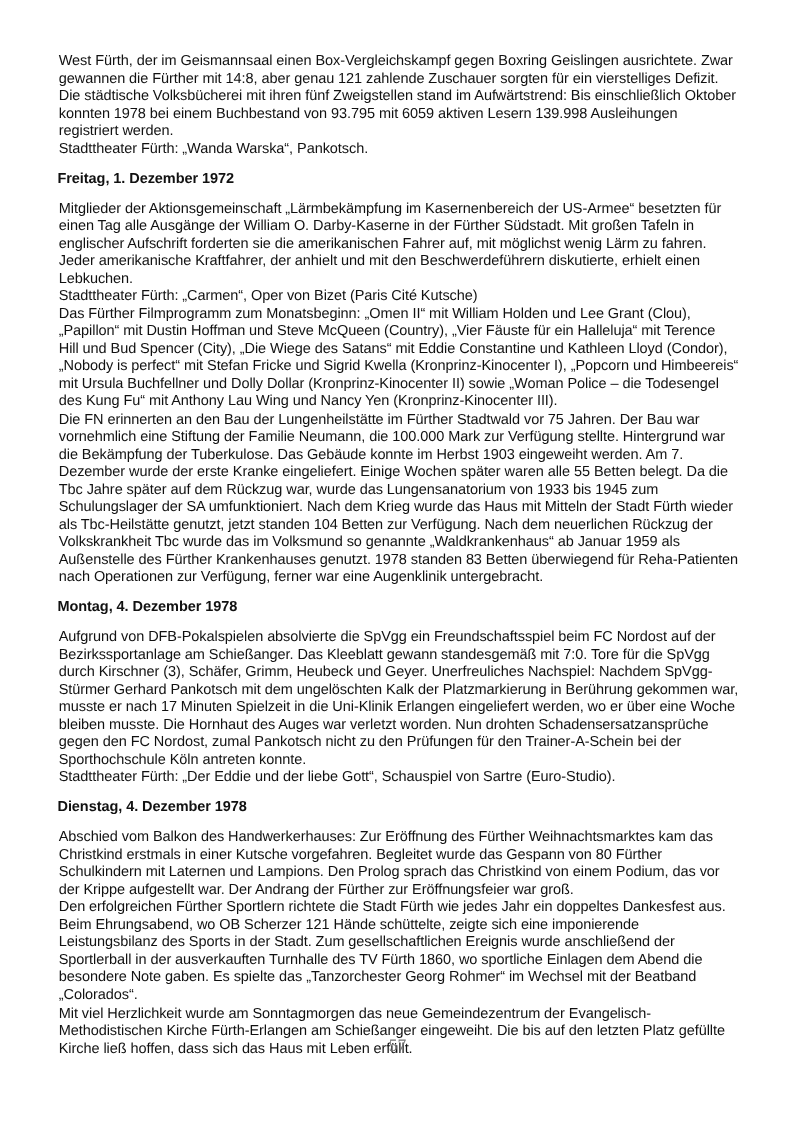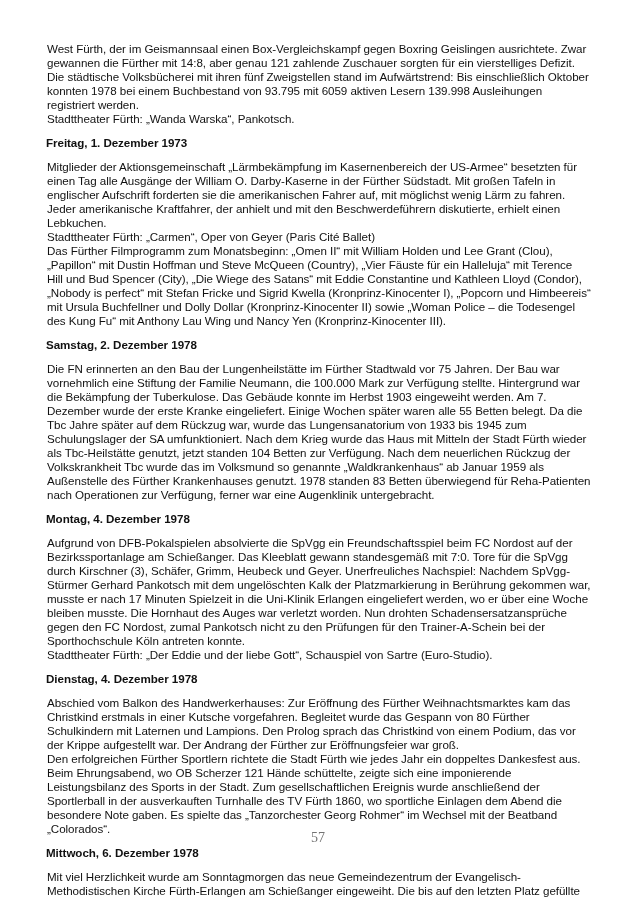--- a/index.html
+++ b/index.html
@@ -36,45 +36,43 @@
 <body>
 
 <div class="page">
 
   <div class="entry-text">
     <p>West Fürth, der im Geismannsaal einen Box-Vergleichskampf gegen Boxring Geislingen ausrichtete. Zwar gewannen die Fürther mit 14:8, aber genau 121 zahlende Zuschauer sorgten für ein vierstelliges Defizit.</p>
     <p>Die städtische Volksbücherei mit ihren fünf Zweigstellen stand im Aufwärtstrend: Bis einschließlich Oktober konnten 1978 bei einem Buchbestand von 93.795 mit 6059 aktiven Lesern 139.998 Ausleihungen registriert werden.</p>
     <p>Stadttheater Fürth: „Wanda Warska“, Pankotsch.</p>
   </div>
 
-  <div class="day-heading">Freitag, 1. Dezember 1973</div>
+  <div class="day-heading">Freitag, 1. Dezember 1972</div>
   <div class="entry-text">
     <p>Mitglieder der Aktionsgemeinschaft „Lärmbekämpfung im Kasernenbereich der US-Armee“ besetzten für einen Tag alle Ausgänge der William O. Darby-Kaserne in der Fürther Südstadt. Mit großen Tafeln in englischer Aufschrift forderten sie die amerikanischen Fahrer auf, mit möglichst wenig Lärm zu fahren. Jeder amerikanische Kraftfahrer, der anhielt und mit den Beschwerdeführern diskutierte, erhielt einen Lebkuchen.</p>
-    <p>Stadttheater Fürth: „Carmen“, Oper von Geyer (Paris Cité Ballet)</p>
+    <p>Stadttheater Fürth: „Carmen“, Oper von Bizet (Paris Cité Kutsche)</p>
     <p>Das Fürther Filmprogramm zum Monatsbeginn: „Omen II“ mit William Holden und Lee Grant (Clou), „Papillon“ mit Dustin Hoffman und Steve McQueen (Country), „Vier Fäuste für ein Halleluja“ mit Terence Hill und Bud Spencer (City), „Die Wiege des Satans“ mit Eddie Constantine und Kathleen Lloyd (Condor), „Nobody is perfect“ mit Stefan Fricke und Sigrid Kwella (Kronprinz-Kinocenter I), „Popcorn und Himbeereis“ mit Ursula Buchfellner und Dolly Dollar (Kronprinz-Kinocenter II) sowie „Woman Police – die Todesengel des Kung Fu“ mit Anthony Lau Wing und Nancy Yen (Kronprinz-Kinocenter III).</p>
   </div>
 
-  <div class="day-heading">Samstag, 2. Dezember 1978</div>
   <div class="entry-text">
     <p>Die FN erinnerten an den Bau der Lungenheilstätte im Fürther Stadtwald vor 75 Jahren. Der Bau war vornehmlich eine Stiftung der Familie Neumann, die 100.000 Mark zur Verfügung stellte. Hintergrund war die Bekämpfung der Tuberkulose. Das Gebäude konnte im Herbst 1903 eingeweiht werden. Am 7. Dezember wurde der erste Kranke eingeliefert. Einige Wochen später waren alle 55 Betten belegt. Da die Tbc Jahre später auf dem Rückzug war, wurde das Lungensanatorium von 1933 bis 1945 zum Schulungslager der SA umfunktioniert. Nach dem Krieg wurde das Haus mit Mitteln der Stadt Fürth wieder als Tbc-Heilstätte genutzt, jetzt standen 104 Betten zur Verfügung. Nach dem neuerlichen Rückzug der Volkskrankheit Tbc wurde das im Volksmund so genannte „Waldkrankenhaus“ ab Januar 1959 als Außenstelle des Fürther Krankenhauses genutzt. 1978 standen 83 Betten überwiegend für Reha-Patienten nach Operationen zur Verfügung, ferner war eine Augenklinik untergebracht.</p>
   </div>
 
   <div class="day-heading">Montag, 4. Dezember 1978</div>
   <div class="entry-text">
     <p>Aufgrund von DFB-Pokalspielen absolvierte die SpVgg ein Freundschaftsspiel beim FC Nordost auf der Bezirkssportanlage am Schießanger. Das Kleeblatt gewann standesgemäß mit 7:0. Tore für die SpVgg durch Kirschner (3), Schäfer, Grimm, Heubeck und Geyer. Unerfreuliches Nachspiel: Nachdem SpVgg-Stürmer Gerhard Pankotsch mit dem ungelöschten Kalk der Platzmarkierung in Berührung gekommen war, musste er nach 17 Minuten Spielzeit in die Uni-Klinik Erlangen eingeliefert werden, wo er über eine Woche bleiben musste. Die Hornhaut des Auges war verletzt worden. Nun drohten Schadensersatzansprüche gegen den FC Nordost, zumal Pankotsch nicht zu den Prüfungen für den Trainer-A-Schein bei der Sporthochschule Köln antreten konnte.</p>
     <p>Stadttheater Fürth: „Der Eddie und der liebe Gott“, Schauspiel von Sartre (Euro-Studio).</p>
   </div>
 
   <div class="day-heading">Dienstag, 4. Dezember 1978</div>
   <div class="entry-text">
     <p>Abschied vom Balkon des Handwerkerhauses: Zur Eröffnung des Fürther Weihnachtsmarktes kam das Christkind erstmals in einer Kutsche vorgefahren. Begleitet wurde das Gespann von 80 Fürther Schulkindern mit Laternen und Lampions. Den Prolog sprach das Christkind von einem Podium, das vor der Krippe aufgestellt war. Der Andrang der Fürther zur Eröffnungsfeier war groß.</p>
     <p>Den erfolgreichen Fürther Sportlern richtete die Stadt Fürth wie jedes Jahr ein doppeltes Dankesfest aus. Beim Ehrungsabend, wo OB Scherzer 121 Hände schüttelte, zeigte sich eine imponierende Leistungsbilanz des Sports in der Stadt. Zum gesellschaftlichen Ereignis wurde anschließend der Sportlerball in der ausverkauften Turnhalle des TV Fürth 1860, wo sportliche Einlagen dem Abend die besondere Note gaben. Es spielte das „Tanzorchester Georg Rohmer“ im Wechsel mit der Beatband „Colorados“.</p>
   </div>
 
-  <div class="day-heading">Mittwoch, 6. Dezember 1978</div>
   <div class="entry-text">
     <p>Mit viel Herzlichkeit wurde am Sonntagmorgen das neue Gemeindezentrum der Evangelisch-Methodistischen Kirche Fürth-Erlangen am Schießanger eingeweiht. Die bis auf den letzten Platz gefüllte Kirche ließ hoffen, dass sich das Haus mit Leben erfüllt.</p>
 
   </div>
 
 </div>
 
 <div class="page-number">57</div>
 
 </body></html>

